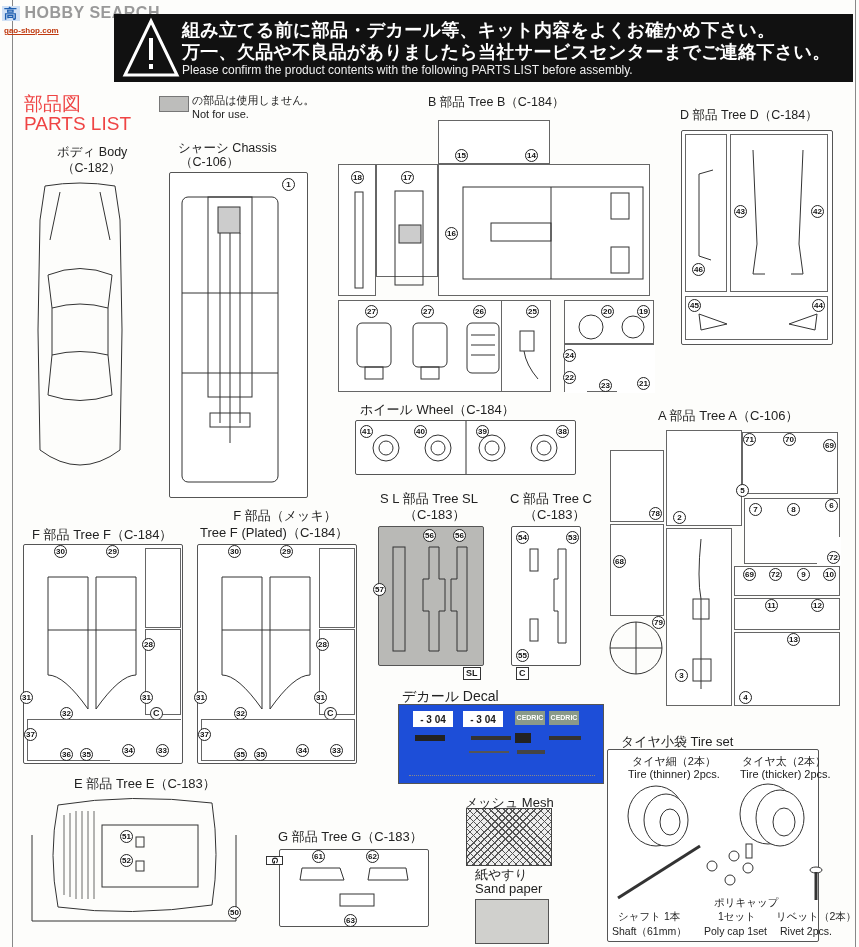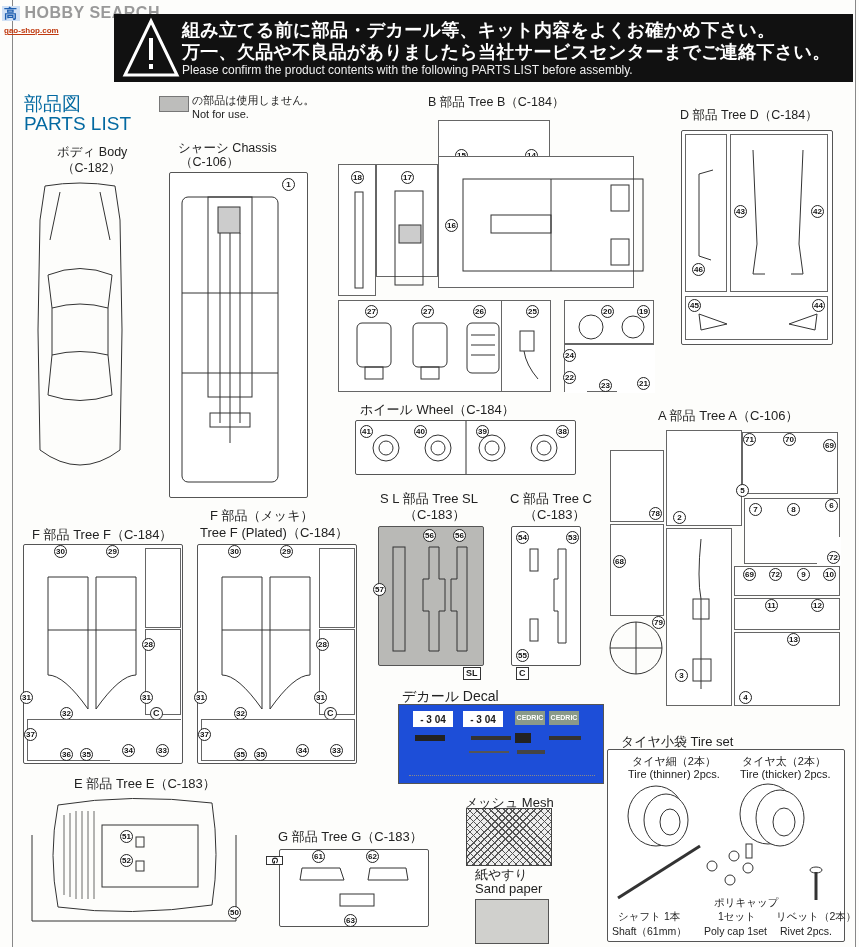--- a/index.html
+++ b/index.html
@@ -7,22 +7,22 @@
   body { position: relative; font-family: "Liberation Sans", "DejaVu Sans", sans-serif; color: #1a1a1a; }
   .abs { position: absolute; }
   .frame { position: absolute; left: 12px; top: 0; width: 844px; height: 947px; border-left: 1px solid #888; border-right: 1px solid #888; }
   .warn-bar { position: absolute; left: 114px; top: 14px; width: 739px; height: 68px; background: #111; color: #fff; }
   .warn-jp { position: absolute; left: 68px; font-weight: bold; font-size: 18px; letter-spacing: 0.3px; white-space: nowrap; }
   .warn-en { position: absolute; left: 68px; top: 49px; font-size: 12px; white-space: nowrap; color: #eee; }
   .logo { position: absolute; left: 2px; top: 4px; font-weight: bold; font-size: 16px; color: #999; letter-spacing: 0.5px; }
   .logo .cn { color: #1e5fb0; background: #cfe0f5; padding: 0 2px; font-size: 13px; }
   .logo-sub { position: absolute; left: 4px; top: 26px; font-size: 8px; color: #c03a10; text-decoration: underline; font-weight: bold; }
   .label { position: absolute; font-size: 12.5px; white-space: nowrap; color: #222; }
-  .label.center { }
-  .title-lg { font-size: 19px; color: #0369a1; }
+  .label.center { text-align: center; }
+  .title-lg { font-size: 19px; color: #ef4444; }
   .tree { position: absolute; border: 1.5px solid #555; background: #fff; border-radius: 2px; }
   .grey { background: #b9b9b6; }
   .cell { position: absolute; border: 1px solid #666; background: #fff; }
   .num { position: absolute; width: 13px; height: 13px; border: 1px solid #222; border-radius: 50%; font-size: 8px; line-height: 11px; text-align: center; background: #fff; color: #111; font-weight: bold; }
   .legend-swatch { position: absolute; left: 159px; top: 96px; width: 30px; height: 16px; background: #bdbdbb; border: 1px solid #777; }
   .mesh { position: absolute; left: 466px; top: 808px; width: 86px; height: 58px; border: 1px solid #444;
     background-color: #eee;
     background-image: repeating-linear-gradient(45deg, #555 0 1px, transparent 1px 5px), repeating-linear-gradient(-45deg, #555 0 1px, transparent 1px 5px); }
   .sand { position: absolute; left: 475px; top: 899px; width: 74px; height: 45px; background: #d0d0cd; border: 1px solid #555; }
   .tag { position: absolute; font-size: 9px; border: 1px solid #333; background: #fff; padding: 0 2px; line-height: 11px; font-weight: bold; }
@@ -97,21 +97,21 @@
         <rect class="ln" x="8" y="2" width="8" height="96"></rect>
       </svg>
   </div>
   <div class="cell" style="left:38px;top:44px;width:62px;height:113px">
     <div class="num" style="left:24px;top:6px">17</div>
     <svg style="left:16px;top:24px" width="34" height="100">
         <rect class="ln" x="2" y="2" width="28" height="94"></rect>
         <rect class="lng" x="6" y="36" width="22" height="18"></rect>
       </svg>
   </div>
-  <div class="cell" style="left:100px;top:36px;width:196px;height:132px">
+  <div class="cell" style="left:100px;top:44px;width:212px;height:132px">
     <div class="num" style="left:6px;top:62px">16</div>
     <svg style="left:22px;top:20px" width="190" height="96">
       <rect class="ln" x="2" y="2" width="180" height="92"></rect>
         <line class="ln" x1="90" y1="2" x2="90" y2="94"></line>
       <rect class="ln" x1="0" x="30" y="38" width="60" height="18"></rect>
       <rect class="ln" x="150" y="8" width="18" height="26"></rect>
         <rect class="ln" x="150" y="62" width="18" height="26"></rect>
     </svg>
   </div>
   <div class="cell" style="left:0;top:180px;width:176px;height:92px">
@@ -384,21 +384,21 @@
   <div class="tag" style="left:-14px;top:6px;writing-mode:vertical-rl">G</div>
 </div>
 
 <div class="label" style="left:465px;top:794px;font-size:13px">メッシュ Mesh</div>
 <div class="mesh"></div>
 <div class="label" style="left:475px;top:866px;font-size:13px">紙やすり</div>
 <div class="label" style="left:475px;top:881px;font-size:13px">Sand paper</div>
 <div class="sand"></div>
 
 <div class="label" style="left:621px;top:733px;font-size:13px">タイヤ小袋 Tire set</div>
-<div class="tree" style="left:607px;top:749px;width:238px;height:193px">
+<div class="tree" style="left:607px;top:749px;width:212px;height:193px">
   <div class="label" style="left:24px;top:4px;font-size:11px">タイヤ細（2本）</div>
   <div class="label" style="left:20px;top:18px;font-size:11px">Tire (thinner) 2pcs.</div>
   <div class="label" style="left:134px;top:4px;font-size:11px">タイヤ太（2本）</div>
   <div class="label" style="left:132px;top:18px;font-size:11px">Tire (thicker) 2pcs.</div>
   <svg style="left:0;top:34px" width="238" height="120">
     <ellipse class="lnf" cx="48" cy="32" rx="28" ry="30"></ellipse>
       <ellipse class="lnf" cx="58" cy="36" rx="22" ry="26"></ellipse>
       <ellipse class="ln" cx="62" cy="38" rx="10" ry="13"></ellipse>
     <ellipse class="lnf" cx="160" cy="30" rx="28" ry="30"></ellipse>
       <ellipse class="lnf" cx="172" cy="34" rx="24" ry="28"></ellipse>

